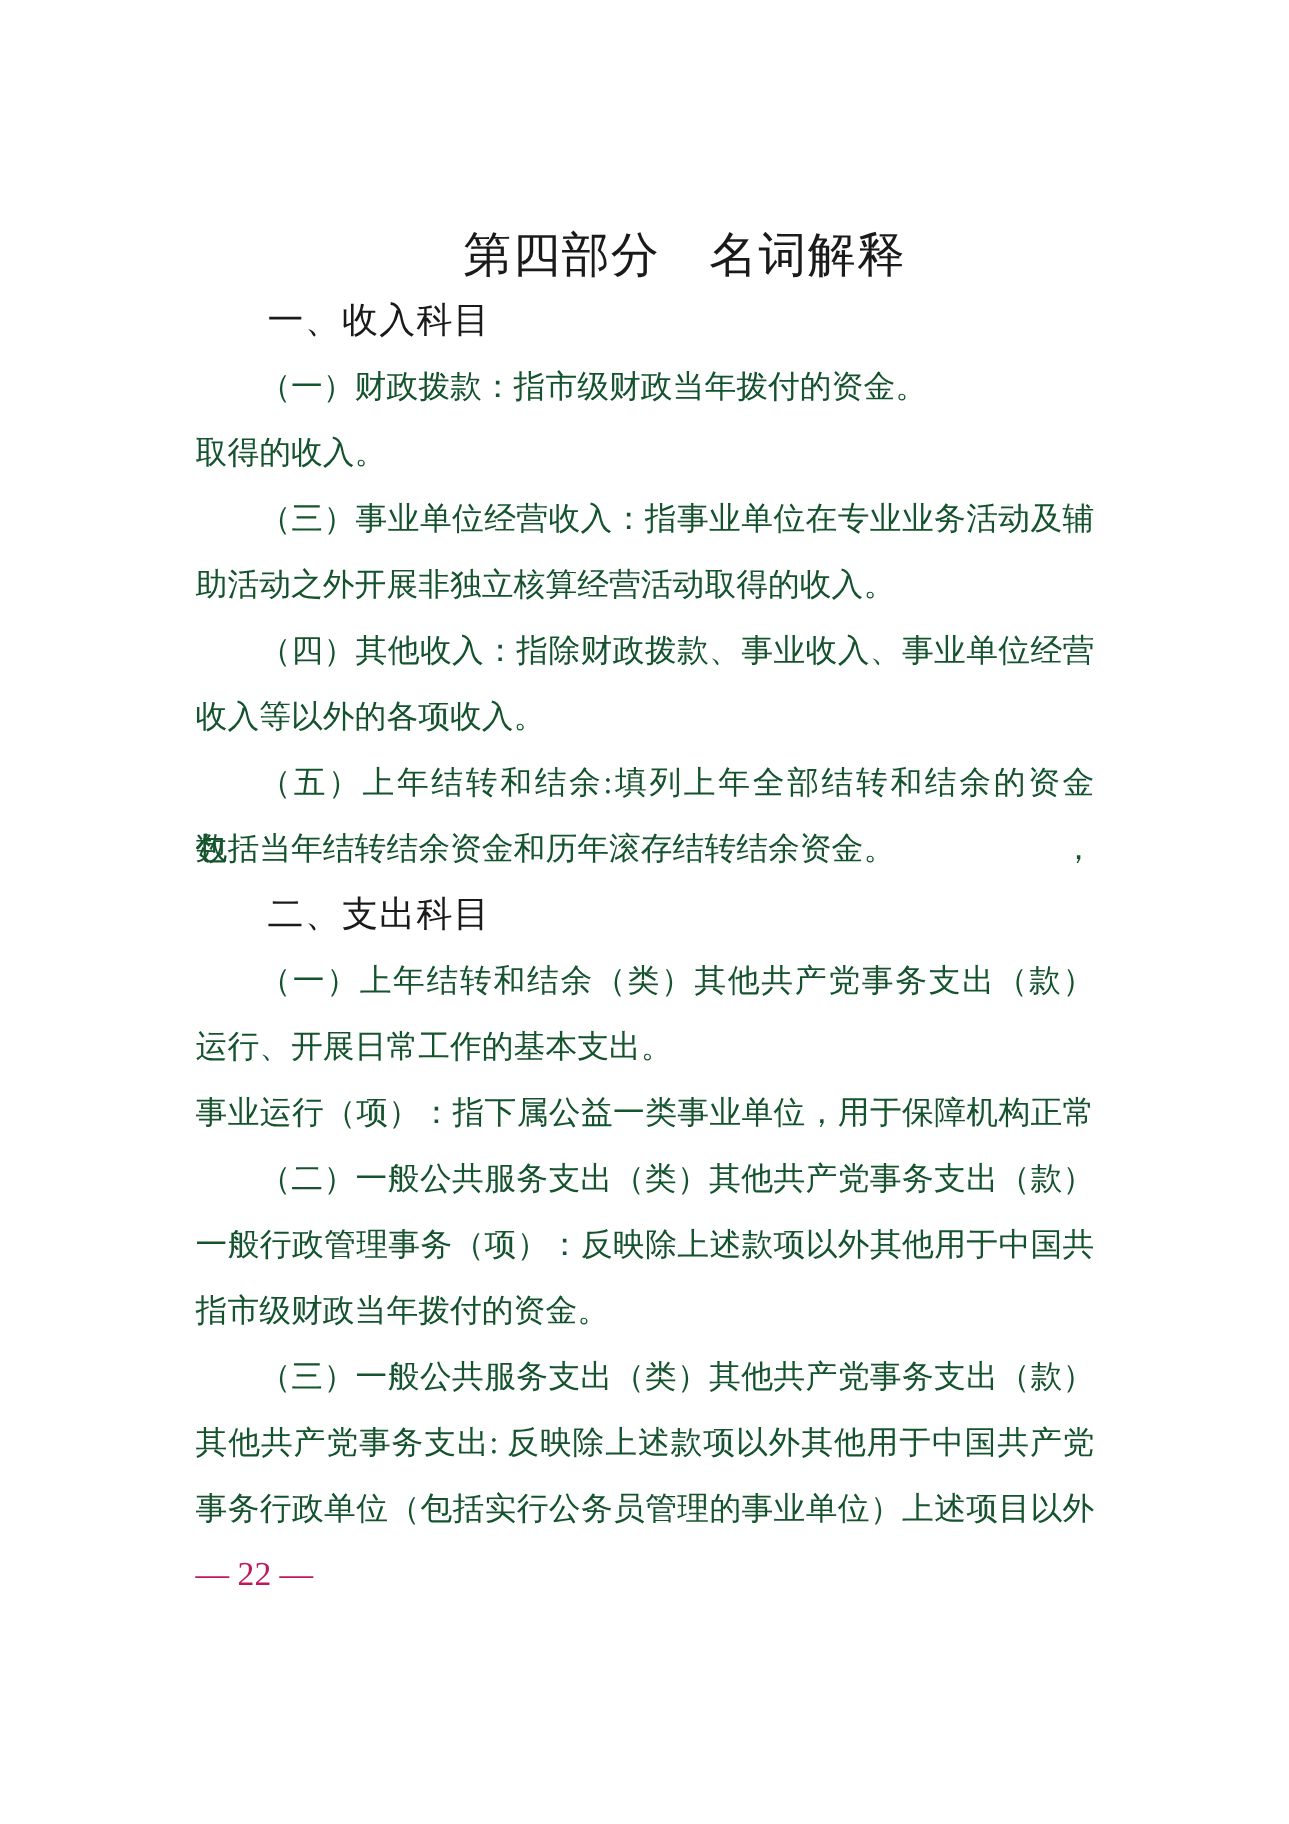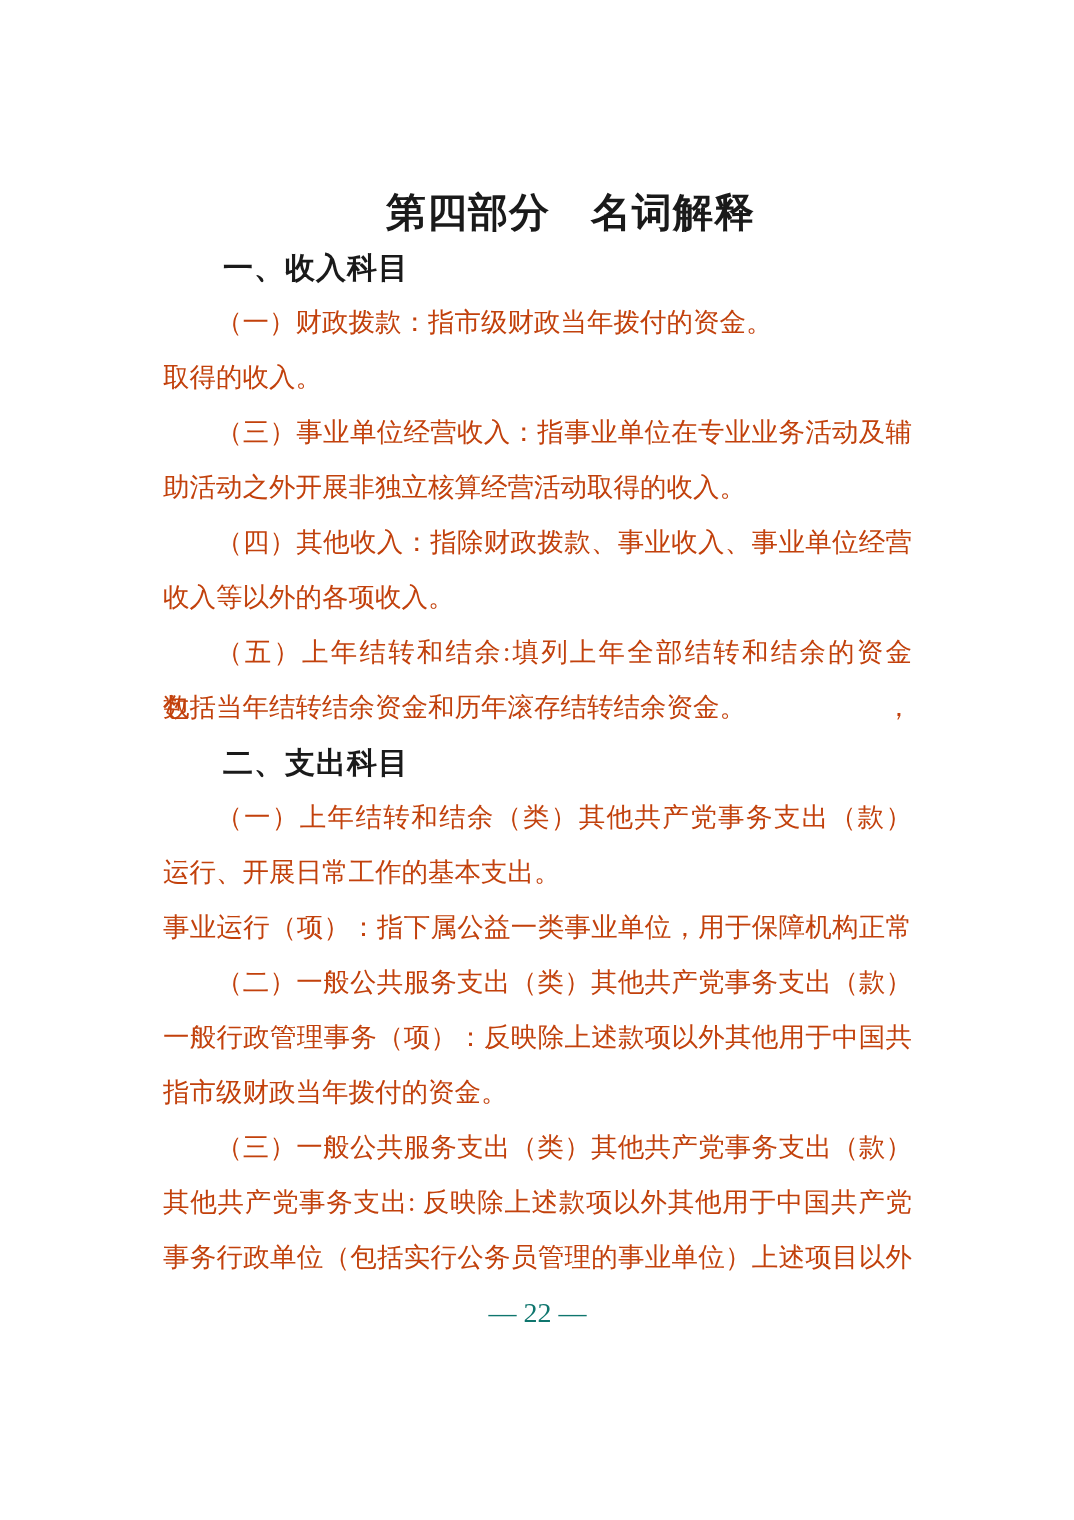--- a/index.html
+++ b/index.html
@@ -11,54 +11,53 @@
     color: #1a1a1a;
     padding: 185px 162px 0 163px;
     overflow: hidden;
     font-family: "Liberation Serif", "DejaVu Serif", serif;
   }
   .line {
     height: 55px;
     line-height: 55px;
     font-size: 26.5px;
     white-space: nowrap;
-    color: #c2410c;
+    color: #14532d;
   }
   .line.j {
     white-space: normal;
     text-align: justify;
     text-align-last: justify;
   }
   .line.indent { text-indent: 2em; }
   .doc-title {
     height: 55px;
     line-height: 55px;
     font-size: 40px;
-    font-weight: 700;
+    font-weight: 400;
     text-align: center;
     position: relative;
     left: 33px;
     letter-spacing: 1px;
     font-family: "Liberation Serif", "DejaVu Serif", serif;
   }
   .section-heading {
     height: 55px;
     line-height: 55px;
     font-size: 30px;
-    font-weight: 700;
+    font-weight: 400;
     text-indent: 2em;
     font-family: "Liberation Sans", "DejaVu Sans", sans-serif;
     letter-spacing: 1px;
   }
   .page-number {
     height: 55px;
     line-height: 55px;
     font-size: 28px;
-    text-align: center;
-    color: #0f766e;
+    color: #be185d;
   }
 </style>
 </head>
 <body>
 
 <div class="page">
 
   <div class="doc-title">第四部分　名词解释</div>
 
   <div class="section-heading">一、收入科目</div>

